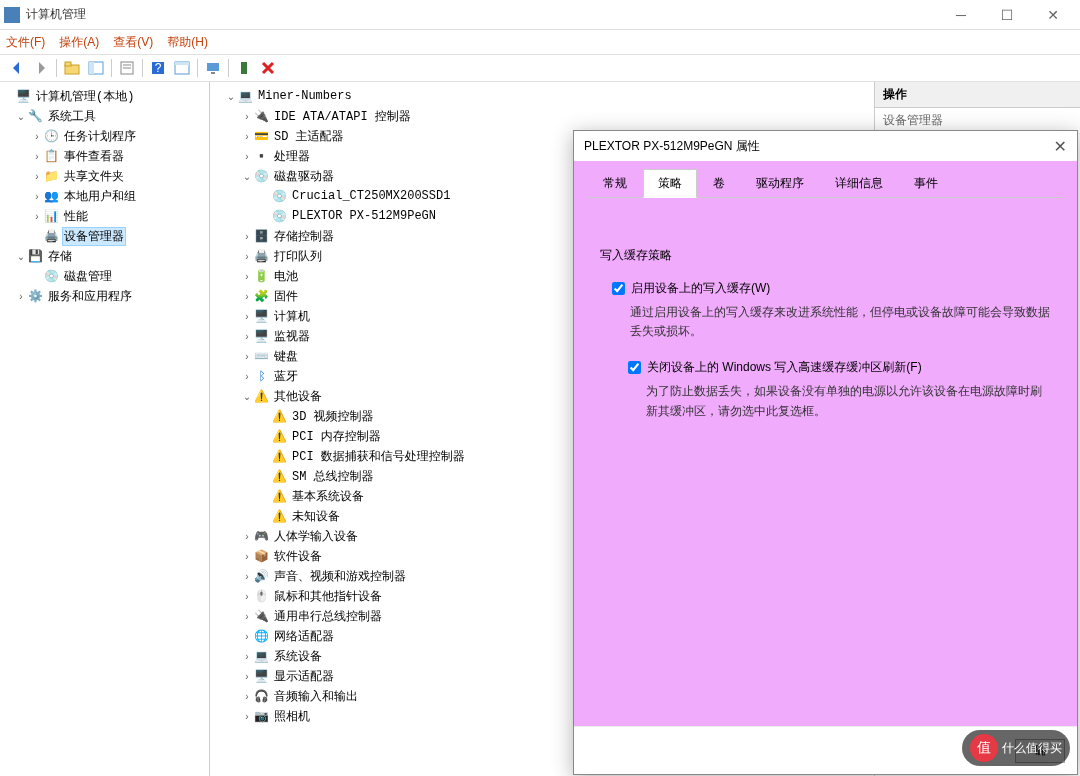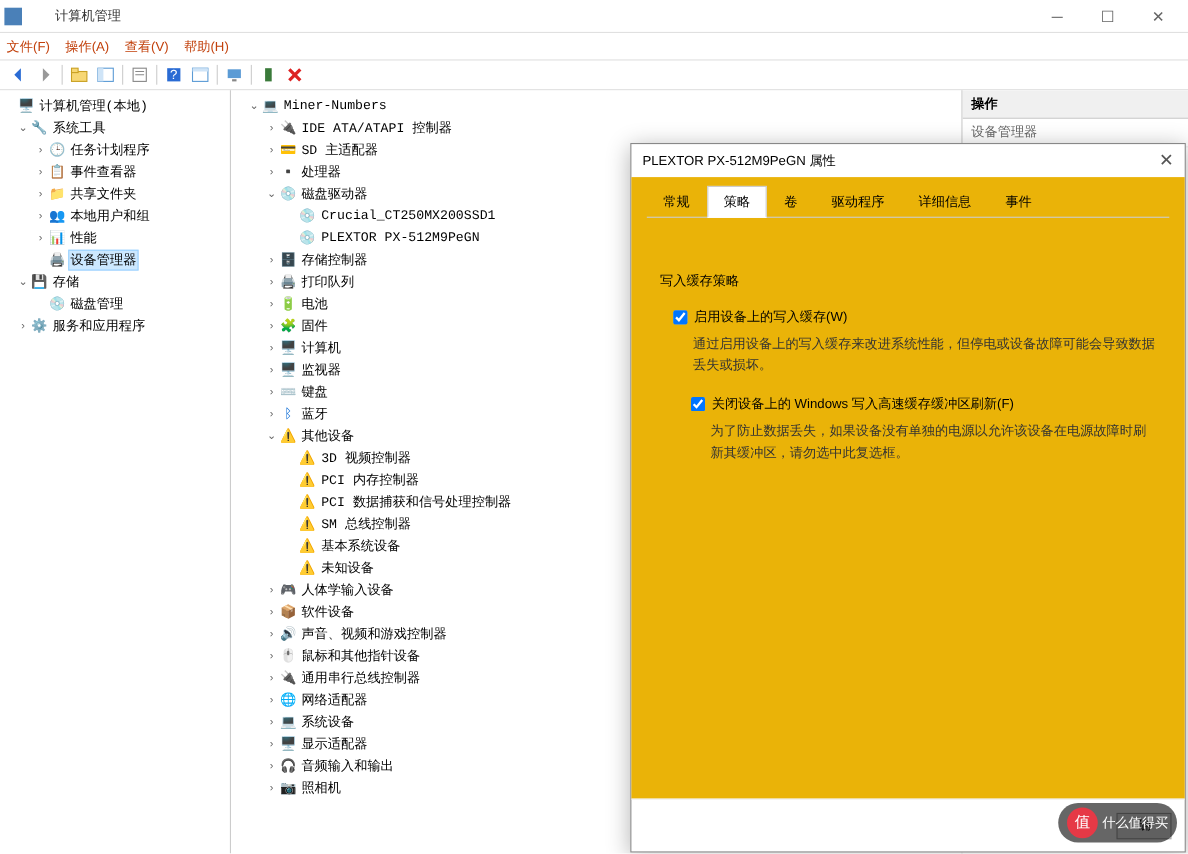--- a/index.html
+++ b/index.html
@@ -1,17 +1,17 @@
 <!DOCTYPE html>
 <html><head>
 <meta charset="utf-8">
 <style>
 * { margin:0; padding:0; box-sizing:border-box; font-family:"Microsoft YaHei","Segoe UI",sans-serif; font-size:12px; }
 body { background:#fff; width:1080px; height:776px; overflow:hidden; position:relative; }
-.titlebar { height:30px; display:flex; align-items:center; padding:0 4px; border-bottom:1px solid #e0e0e0;gap:24px; }
+.titlebar { height:30px; display:flex; align-items:center; padding:0 4px; border-bottom:1px solid #e0e0e0; }
 .titlebar .icon { width:16px; height:16px; background:#4a80b8; margin-right:6px; display:inline-block; }
 .titlebar .title { flex:1; color:#333; }
 .win-controls { display:flex; }
 .win-controls span { width:46px; height:30px; display:flex; align-items:center; justify-content:center; color:#666; font-size:14px; }
 .menubar { height:24px; display:flex; align-items:center; padding:0 6px; gap:14px; }
 .menubar span { color:#c2410c; }
 .toolbar { height:28px; display:flex; align-items:center; padding:0 6px; border-top:1px solid #e0e0e0; border-bottom:1px solid #e0e0e0; gap:2px; }
 .toolbar .tbtn { width:22px; height:22px; display:flex; align-items:center; justify-content:center; }
 .toolbar .sep { width:1px; height:18px; background:#ccc; margin:0 2px; }
 .main { display:flex; height:694px; }
@@ -22,21 +22,21 @@
 .tree-item .exp { width:14px; text-align:center; color:#666; font-size:10px; display:inline-block; }
 .tree-item .ti-icn { width:16px; height:16px; display:inline-flex; align-items:center; justify-content:center; margin-right:2px; font-size:12px; }
 .tree-item .lbl { padding:1px 2px;font-family:Liberation Mono, monospace; }
 .tree-item.selected .lbl { background:#cce8ff; border:1px solid #99d1ff; padding:0 1px; }
 .right-header { background:#f0f0f0; border-bottom:1px solid #ccc; padding:4px 8px; font-weight:bold; }
 .right-sub { padding:4px 8px; color:#666; border-bottom:1px solid #eee; }
 .dialog { position:absolute; top:130px; left:573px; width:505px; height:645px; background:#fff; border:1px solid #888; box-shadow:0 4px 20px rgba(0,0,0,.3); display:flex; flex-direction:column; }
 .dlg-title { height:30px; display:flex; align-items:center; padding:0 10px; }
 .dlg-title .t { flex:1; }
 .dlg-title .x { font-size:16px; color:#555; }
-.dlg-body { flex:1; padding:8px 14px 0; background:#eab308; }
+.dlg-body { flex:1; padding:8px 14px 0; background:#f0abfc; }
 .tabs { display:flex; border-bottom:1px solid #ccc; }
 .tab { padding:5px 14px; border:1px solid transparent; margin-right:1px; margin-bottom:-1px; }
 .tab.active { background:#fff; border:1px solid #ccc; border-bottom:1px solid #fff; }
 .tab-content { padding:16px 12px; }
 .group-label { margin-bottom:10px;margin-top:33px; }
 .check-row { display:flex; align-items:flex-start; margin-top:16px; margin-left:12px; }
 .check-row input { margin-right:6px; margin-top:2px; }
 .check-desc { margin-left:30px; margin-top:6px; color:#333; line-height:1.6; margin-bottom:18px; }
 .dlg-footer { height:48px; border-top:1px solid #eee; display:flex; justify-content:flex-end; align-items:center; padding:0 12px; }
 .dlg-btn { min-width:50px; height:24px; border:1px solid #aaa; background:#f0f0f0; padding:0 10px; }

